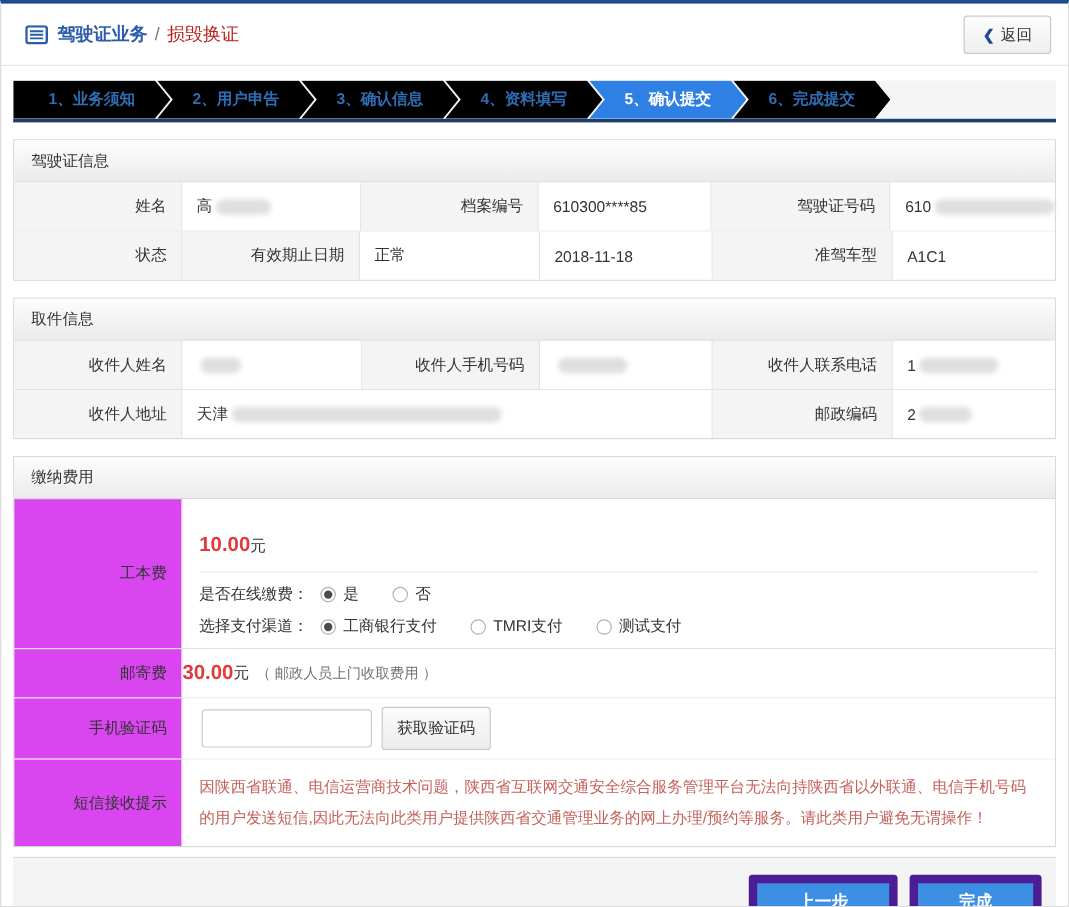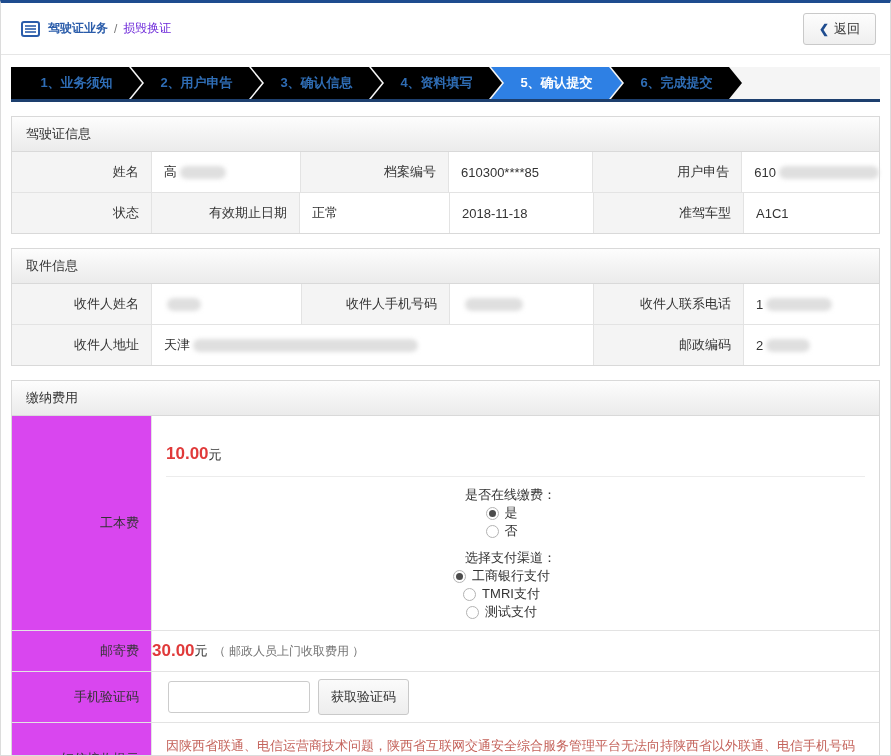--- a/index.html
+++ b/index.html
@@ -7,25 +7,25 @@
   body {
     width:891px; height:756px;
     font-family:"Liberation Sans","DejaVu Sans",sans-serif;
     border-top:3px solid #1e4c8f;
     border-left:1px solid #dcdcdc; border-right:1px solid #dcdcdc; border-bottom:1px solid #dcdcdc;
     overflow:hidden;
   }
   
   .topbar { display:flex; align-items:center; justify-content:space-between;
     padding:10px 14px 10px 20px; border-bottom:1px solid #e6e6e6; height:52px; }
-  .topbar-left { display:flex; align-items:center; font-size:12px; }
+  .topbar-left { display:flex; align-items:center; font-size:15px; }
   .doc-icon { display:inline-flex; margin-right:8px; }
   .app-title { color:#2a5caa; font-weight:bold; }
   .crumb-divider { color:#777; margin:0 6px; }
-  .page-title { color:#6d28d9; }
+  .page-title { color:#b91c1c; }
   .back-btn { background:linear-gradient(#fdfdfd,#efefef); border:1px solid #c9c9c9;
     border-radius:3px; padding:6px 15px; font-size:13px; color:#333;
     display:flex; align-items:center; gap:5px; cursor:pointer; }
   .back-chevron { color:#1e4c8f; font-weight:bold; font-size:12px; }
 
   
   .stepbar { margin:12px 10px 0; height:35px; background:#f5f5f5;
     border-bottom:3px solid #1d3f6e; display:flex; }
   .step { width:131px; flex:0 0 131px; display:flex; align-items:center; justify-content:center;
     font-size:13px; font-weight:bold; color:#2f6db5; background:#000000; cursor:pointer;
@@ -53,21 +53,21 @@
   
   .fee-row { display:flex; border-bottom:1px solid #e3e3e3; }
   .fee-row:last-child { border-bottom:none; }
   .fee-label { width:140px; flex:0 0 140px; background:#d946ef; display:flex; align-items:center;
     justify-content:flex-end; padding-right:12px; font-size:13px; color:#333;
     border-right:1px solid #e3e3e3; }
   .fee-content { flex:1; background:#fff; padding:0 14px; }
   .price-top { padding:28px 0 12px; border-bottom:1px solid #ececec; }
   .price { color:#e03a3a; font-weight:bold; font-size:17px; }
   .unit { color:#333; font-size:13px; }
-  .radio-line { display:flex; align-items:center; margin:9px 0; font-size:13px; color:#333;flex-direction:column; }
+  .radio-line { display:flex; align-items:center; margin:9px 0; font-size:13px; color:#333; }
   .radio-group-label { margin-right:10px; }
   .radio { width:13px; height:13px; border:1px solid #b3b3b3; border-radius:50%; background:#fff;
     display:inline-block; position:relative; cursor:pointer; flex:0 0 13px; }
   .radio.selected::after { content:""; position:absolute; left:2px; top:2px; right:2px; bottom:2px;
     border-radius:50%; background:#4c4c4c; }
   .radio-opt { display:flex; align-items:center; gap:6px; margin-right:28px; }
   .mail-line { display:flex; align-items:center; padding:10px 0;text-align:center; }
   .fee-note { color:#737373; font-size:12px; margin-left:6px; }
   .code-line { display:flex; align-items:center; padding:7px 16px; }
   .code-input { width:142px; height:32px; border:1px solid #ccc; border-radius:3px;
@@ -117,21 +117,21 @@
 <div class="section">
   <div class="section-header">驾驶证信息</div>
   <div class="grid-row">
     <div class="cell lab w1">姓名</div>
     <div class="cell val w2">
       <span>高</span>
         <span class="blob" style="width:46px"></span>
     </div>
     <div class="cell lab w3">档案编号</div>
     <div class="cell val w4">610300****85</div>
-    <div class="cell lab w5">用户申告</div>
+    <div class="cell lab w5">驾驶证号码</div>
     <div class="cell val last">
       <span>610</span>
         <span class="blob" style="width:100px"></span>
     </div>
   </div>
   <div class="grid-row">
     <div class="cell lab w1">状态</div>
     <div class="cell lab w3">有效期止日期</div>
     <div class="cell val w2">正常</div>
     <div class="cell val w4">2018-11-18</div>

